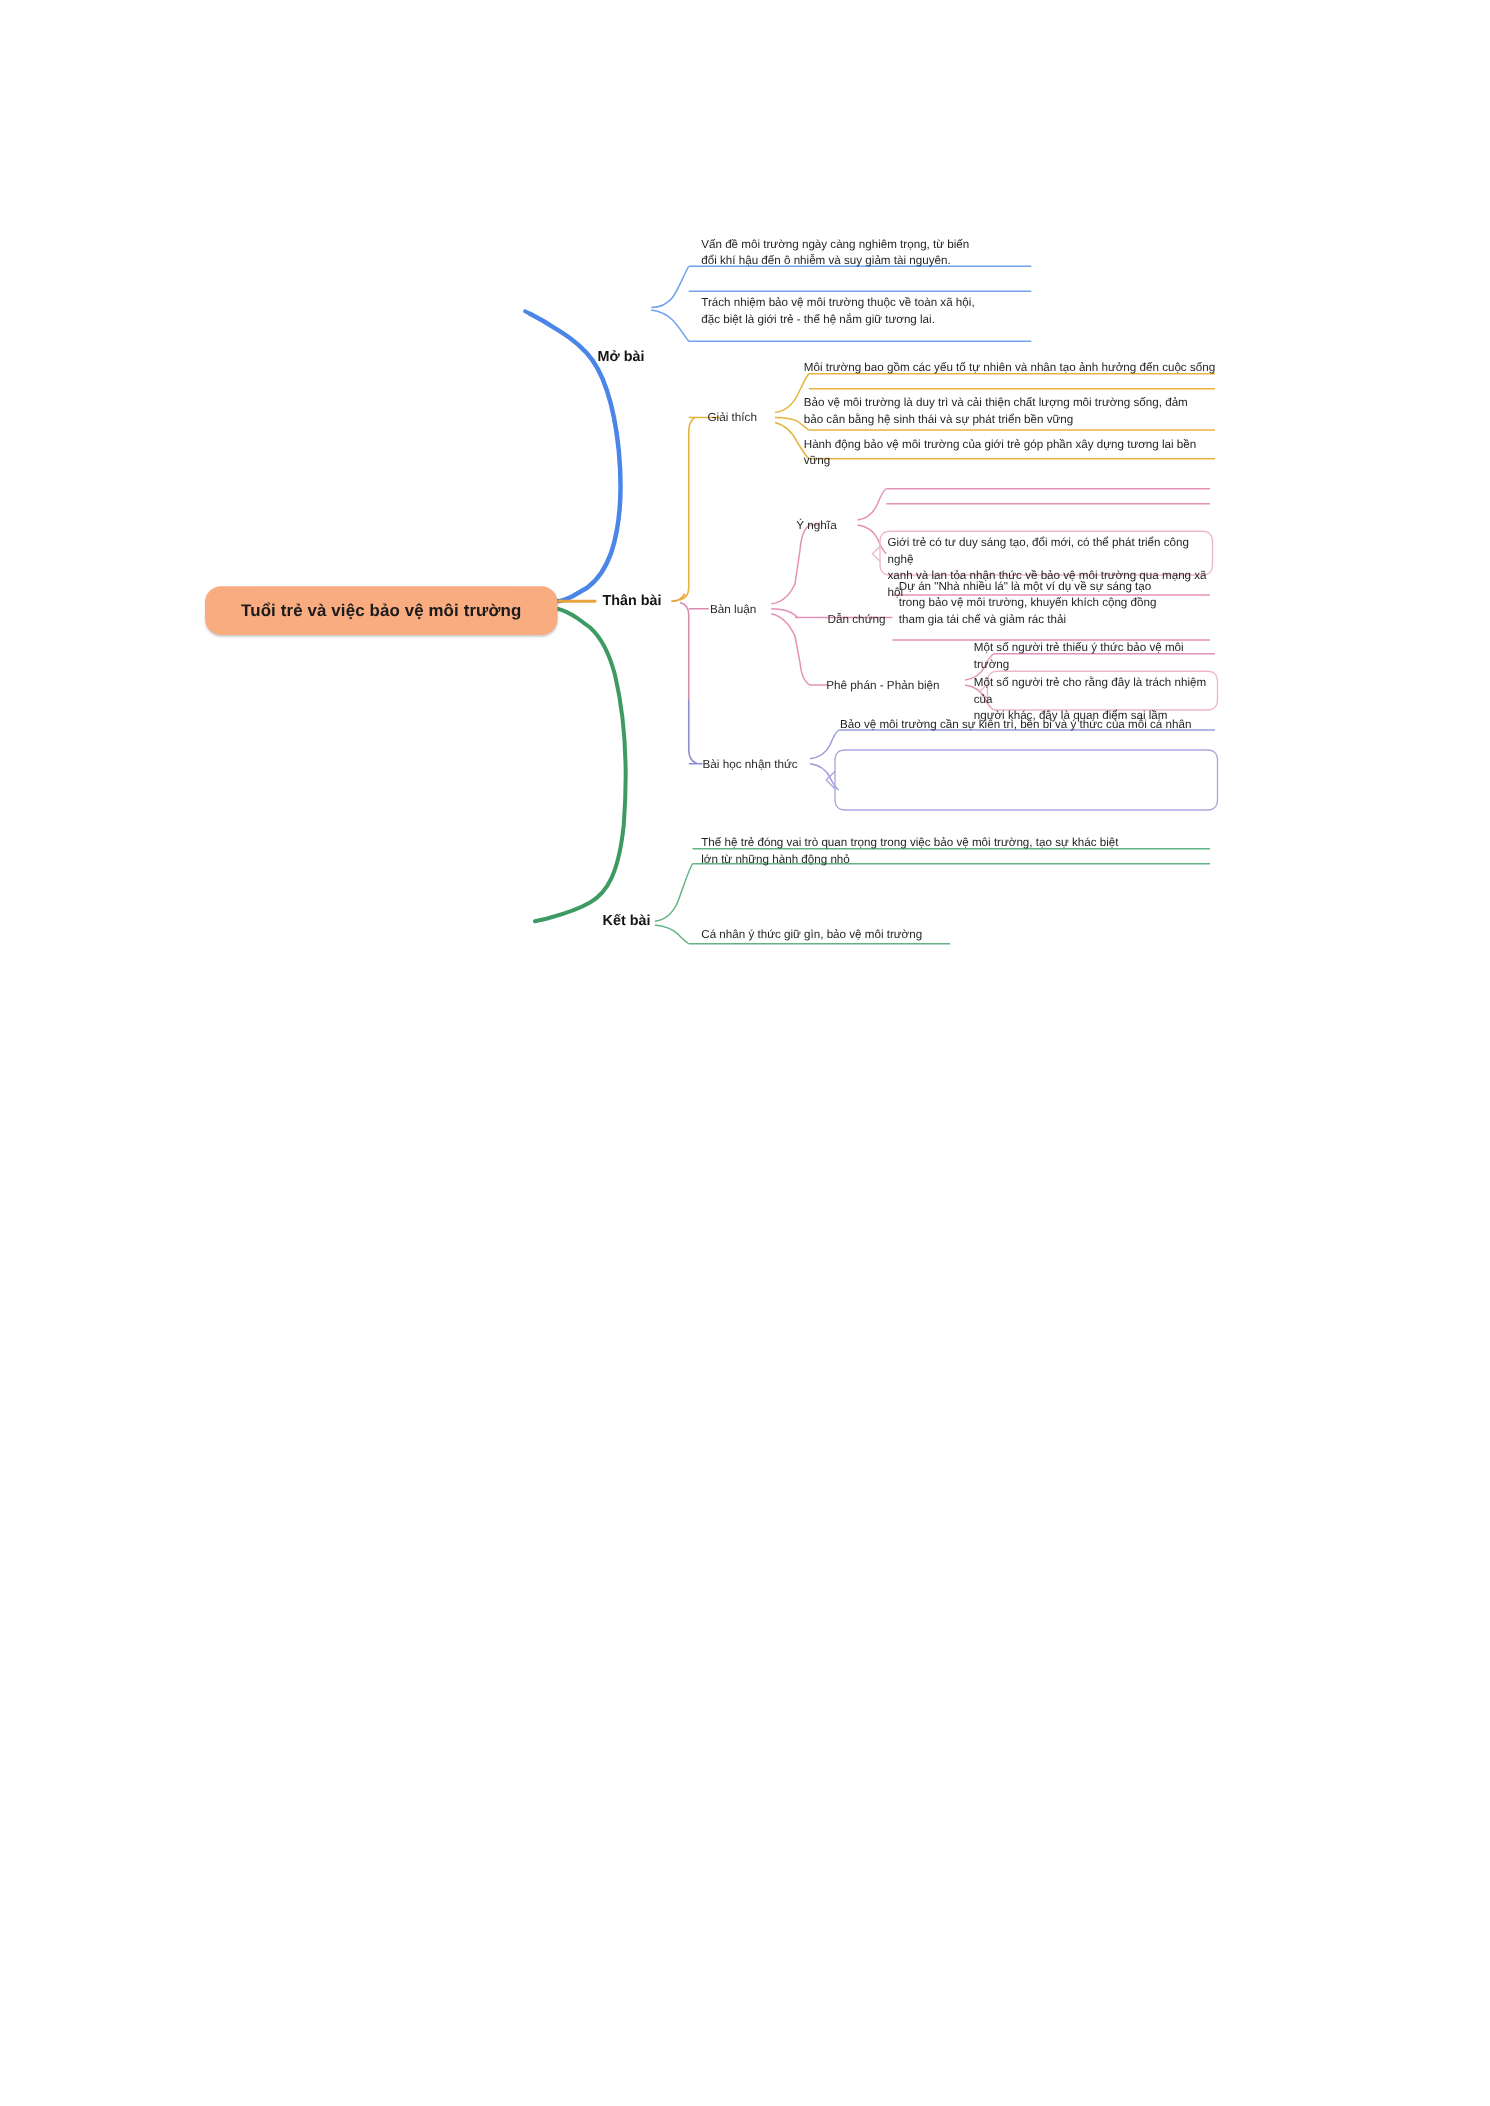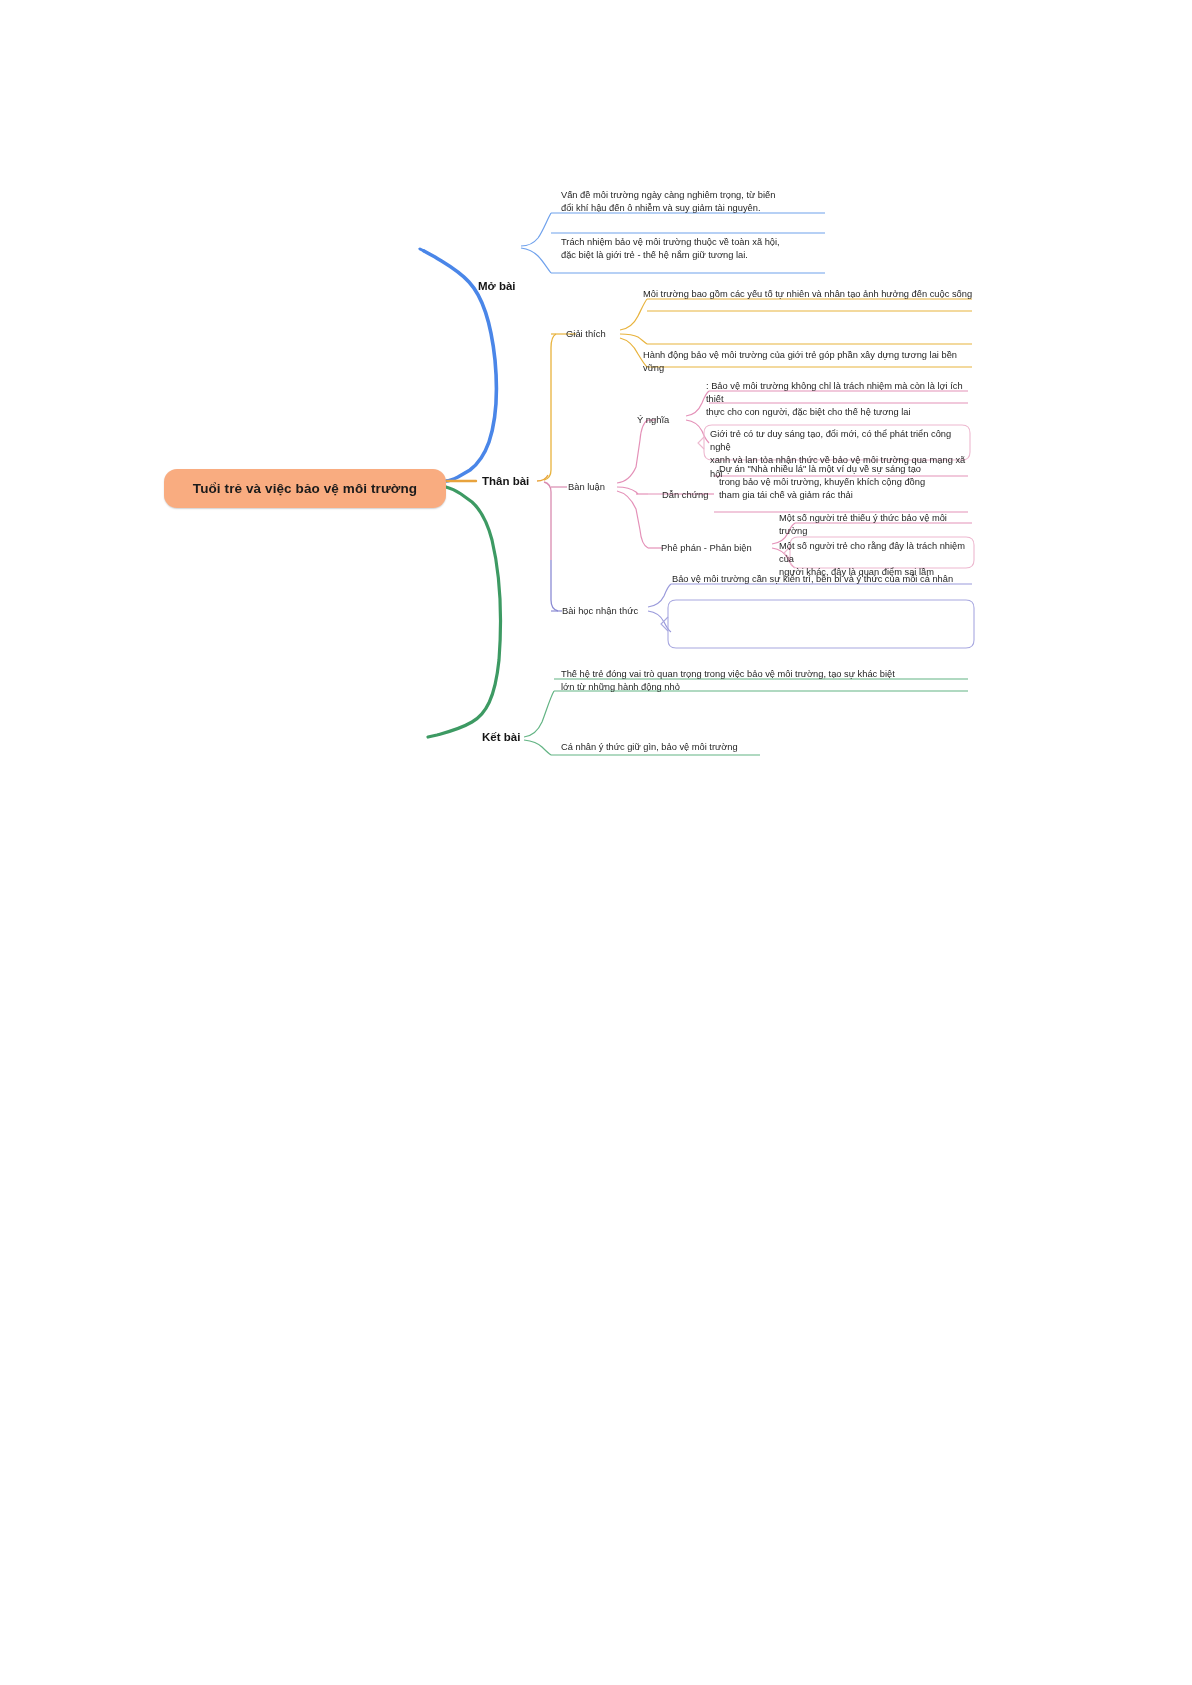--- a/index.html
+++ b/index.html
@@ -201,34 +201,34 @@
     <span>Trách nhiệm bảo vệ môi trường thuộc về toàn xã hội,</span>
     <span>đặc biệt là giới trẻ - thế hệ nắm giữ tương lai.</span>
   </div>
 
   <div class="lvl2" style="left:566px; top:328px;">
     <span>Giải thích</span>
   </div>
   <div class="leaf" style="left:643px; top:288px; width:330px;">
     <span>Môi trường bao gồm các yếu tố tự nhiên và nhân tạo ảnh hưởng đến cuộc sống</span>
   </div>
+  <div class="leaf" style="left:643px; top:316px; width:330px;">
+    <span>Bảo vệ môi trường là duy trì và cải thiện chất lượng môi trường sống, đảm</span>
+    <span>bảo cân bằng hệ sinh thái và sự phát triển bền vững</span>
+  </div>
   <div class="leaf" style="left:643px; top:349px; width:330px;">
     <span>Hành động bảo vệ môi trường của giới trẻ góp phần xây dựng tương lai bền vững</span>
   </div>
 
   <div class="lvl2" style="left:568px; top:481px;">
     <span>Bàn luận</span>
   </div>
 
   <div class="lvl2" style="left:637px; top:414px;">
     <span>Ý nghĩa</span>
-  </div>
-  <div class="leaf" style="left:706px; top:380px; width:268px;">
-    <span>: Bảo vệ môi trường không chỉ là trách nhiệm mà còn là lợi ích thiết</span>
-    <span>thực cho con người, đặc biệt cho thế hệ tương lai</span>
   </div>
   <div class="leaf" style="left:710px; top:428px; width:262px;">
     <span>Giới trẻ có tư duy sáng tạo, đổi mới, có thể phát triển công nghệ</span>
     <span>xanh và lan tỏa nhận thức về bảo vệ môi trường qua mạng xã hội</span>
   </div>
 
   <div class="lvl2" style="left:662px; top:489px;text-align:right;">
     <span>Dẫn chứng</span>
   </div>
   <div class="leaf" style="left:719px; top:463px; width:256px;">

